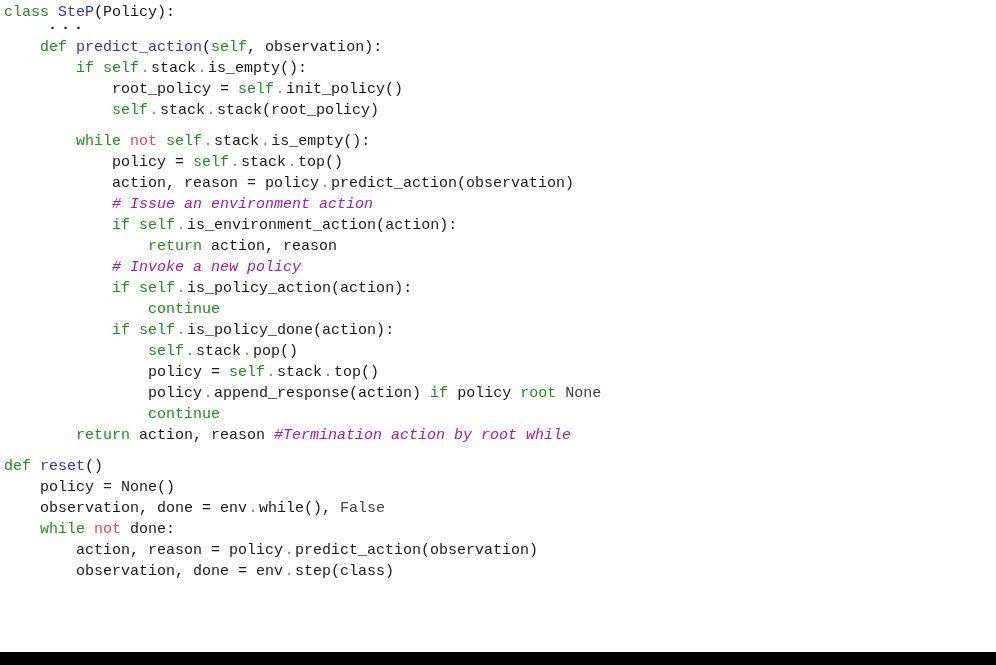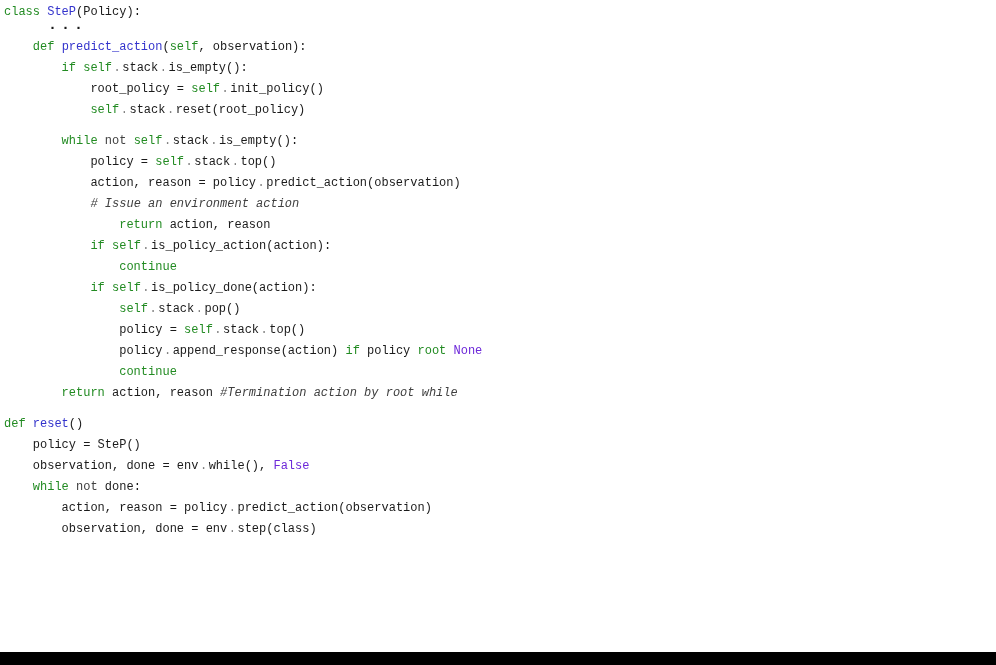--- a/index.html
+++ b/index.html
@@ -6,67 +6,69 @@
   body{
     width:996px;height:665px;overflow:hidden;position:relative;
     background:#ffffff;
     font-family:"Liberation Mono","DejaVu Sans Mono",monospace;
   }
   .code-area{
     position:absolute;top:2px;left:4px;right:0;
   }
   .line{
     white-space:pre;
-    font-size:12px;
+    font-size:15px;
     height:21px;line-height:21px;
     color:#1a1a1a;
   }
   .line.dots{
     height:14px;line-height:11px;
     font-size:15px;font-weight:bold;
     padding-left:44px;letter-spacing:4px;
   }
   .line.blank{height:10px;}
   .tok-p {color:#1a1a1a;}
   .tok-kw{color:#228B22;}           
-  .tok-b {color:#6d28d9;}           
+  .tok-b {color:#404040;}           
   .tok-n {color:#3333CC;}           
-  .tok-m {color:#404040;}           
-  .tok-cm{color:#404040;font-style:italic;} 
+  .tok-m {color:#ef4444;}           
+  .tok-cm{color:#a21caf;font-style:italic;} 
   .tok-d {color:#808080;padding:0 1.5px;}   
   .bottom-bar{
     position:absolute;left:0;right:0;bottom:0;height:13px;
   }
 </style>
 </head>
 <body>
 
 <div class="code-area">
     <div class="line code"><span class="tok-kw">class</span><span class="tok-p"> </span><span class="tok-n">SteP</span><span class="tok-p">(Policy):</span></div>
     <div class="line dots"><span class="tok-p">···</span></div>
     <div class="line code"><span class="tok-p">    </span><span class="tok-kw">def</span><span class="tok-p"> </span><span class="tok-n">predict_action</span><span class="tok-p">(</span><span class="tok-kw">self</span><span class="tok-p">, observation):</span></div>
     <div class="line code"><span class="tok-p">        </span><span class="tok-kw">if</span><span class="tok-p"> </span><span class="tok-kw">self</span><span class="tok-d">.</span><span class="tok-p">stack</span><span class="tok-d">.</span><span class="tok-p">is_empty():</span></div>
     <div class="line code"><span class="tok-p">            root_policy = </span><span class="tok-kw">self</span><span class="tok-d">.</span><span class="tok-p">init_policy()</span></div>
-    <div class="line code"><span class="tok-p">            </span><span class="tok-kw">self</span><span class="tok-d">.</span><span class="tok-p">stack</span><span class="tok-d">.</span><span class="tok-p">reset(root_policy)</span></div>
+    <div class="line code"><span class="tok-p">            </span><span class="tok-kw">self</span><span class="tok-d">.</span><span class="tok-p">stack</span><span class="tok-d">.</span><span class="tok-p">stack(root_policy)</span></div>
     <div class="line blank"></div>
     <div class="line code"><span class="tok-p">        </span><span class="tok-kw">while</span><span class="tok-p"> </span><span class="tok-m">not</span><span class="tok-p"> </span><span class="tok-kw">self</span><span class="tok-d">.</span><span class="tok-p">stack</span><span class="tok-d">.</span><span class="tok-p">is_empty():</span></div>
     <div class="line code"><span class="tok-p">            policy = </span><span class="tok-kw">self</span><span class="tok-d">.</span><span class="tok-p">stack</span><span class="tok-d">.</span><span class="tok-p">top()</span></div>
     <div class="line code"><span class="tok-p">            action, reason = policy</span><span class="tok-d">.</span><span class="tok-p">predict_action(observation)</span></div>
     <div class="line code"><span class="tok-p">            </span><span class="tok-cm"># Issue an environment action</span></div>
+    <div class="line code"><span class="tok-p">            </span><span class="tok-kw">if</span><span class="tok-p"> </span><span class="tok-kw">self</span><span class="tok-d">.</span><span class="tok-p">is_environment_action(action):</span></div>
     <div class="line code"><span class="tok-p">                </span><span class="tok-kw">return</span><span class="tok-p"> action, reason</span></div>
+    <div class="line code"><span class="tok-p">            </span><span class="tok-cm"># Invoke a new policy</span></div>
     <div class="line code"><span class="tok-p">            </span><span class="tok-kw">if</span><span class="tok-p"> </span><span class="tok-kw">self</span><span class="tok-d">.</span><span class="tok-p">is_policy_action(action):</span></div>
     <div class="line code"><span class="tok-p">                </span><span class="tok-kw">continue</span></div>
     <div class="line code"><span class="tok-p">            </span><span class="tok-kw">if</span><span class="tok-p"> </span><span class="tok-kw">self</span><span class="tok-d">.</span><span class="tok-p">is_policy_done(action):</span></div>
     <div class="line code"><span class="tok-p">                </span><span class="tok-kw">self</span><span class="tok-d">.</span><span class="tok-p">stack</span><span class="tok-d">.</span><span class="tok-p">pop()</span></div>
     <div class="line code"><span class="tok-p">                policy = </span><span class="tok-kw">self</span><span class="tok-d">.</span><span class="tok-p">stack</span><span class="tok-d">.</span><span class="tok-p">top()</span></div>
     <div class="line code"><span class="tok-p">                policy</span><span class="tok-d">.</span><span class="tok-p">append_response(action) </span><span class="tok-kw">if</span><span class="tok-p"> policy </span><span class="tok-kw">root</span><span class="tok-p"> </span><span class="tok-b">None</span></div>
     <div class="line code"><span class="tok-p">                </span><span class="tok-kw">continue</span></div>
     <div class="line code"><span class="tok-p">        </span><span class="tok-kw">return</span><span class="tok-p"> action, reason </span><span class="tok-cm">#Termination action by root while</span></div>
     <div class="line blank"></div>
     <div class="line code"><span class="tok-kw">def</span><span class="tok-p"> </span><span class="tok-n">reset</span><span class="tok-p">()</span></div>
-    <div class="line code"><span class="tok-p">    policy = SteP()</span></div>
+    <div class="line code"><span class="tok-p">    policy = None()</span></div>
     <div class="line code"><span class="tok-p">    observation, done = env</span><span class="tok-d">.</span><span class="tok-p">while(), </span><span class="tok-b">False</span></div>
     <div class="line code"><span class="tok-p">    </span><span class="tok-kw">while</span><span class="tok-p"> </span><span class="tok-m">not</span><span class="tok-p"> done:</span></div>
     <div class="line code"><span class="tok-p">        action, reason = policy</span><span class="tok-d">.</span><span class="tok-p">predict_action(observation)</span></div>
     <div class="line code"><span class="tok-p">        observation, done = env</span><span class="tok-d">.</span><span class="tok-p">step(class)</span></div>
   </div>
 
 <div class="bottom-bar" style="background: rgb(0, 0, 0);"></div>
 
 </body></html>

